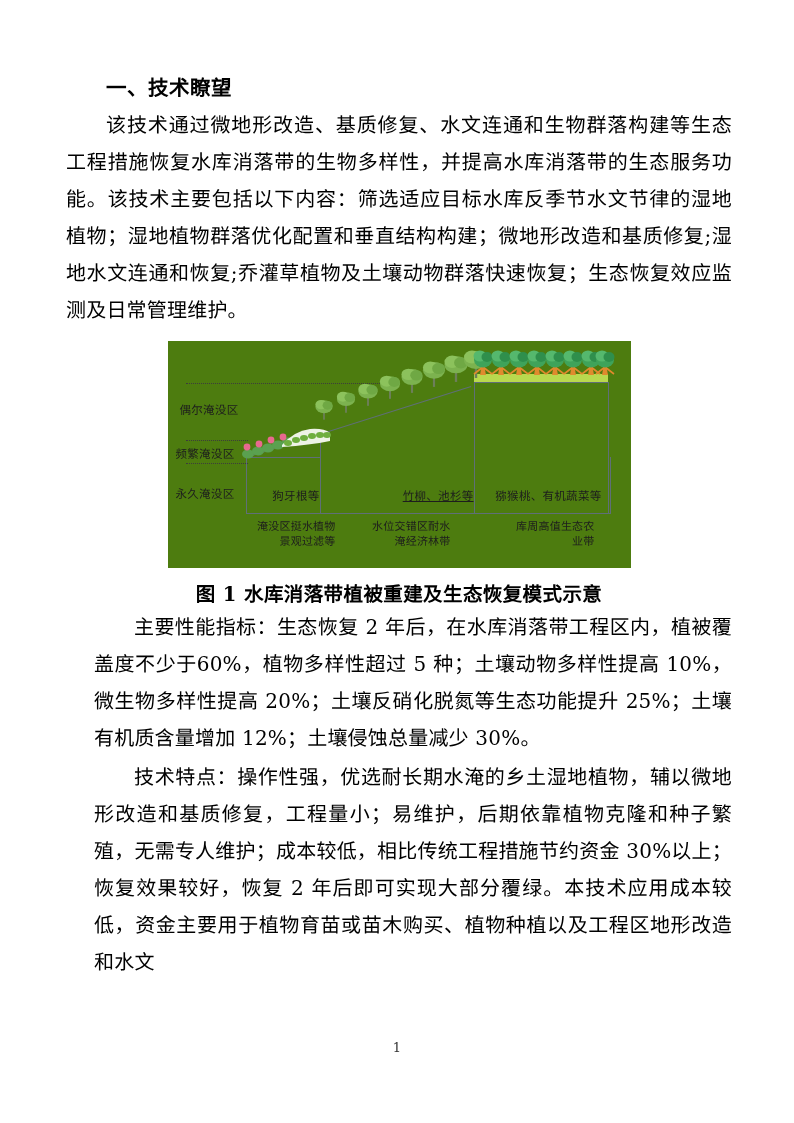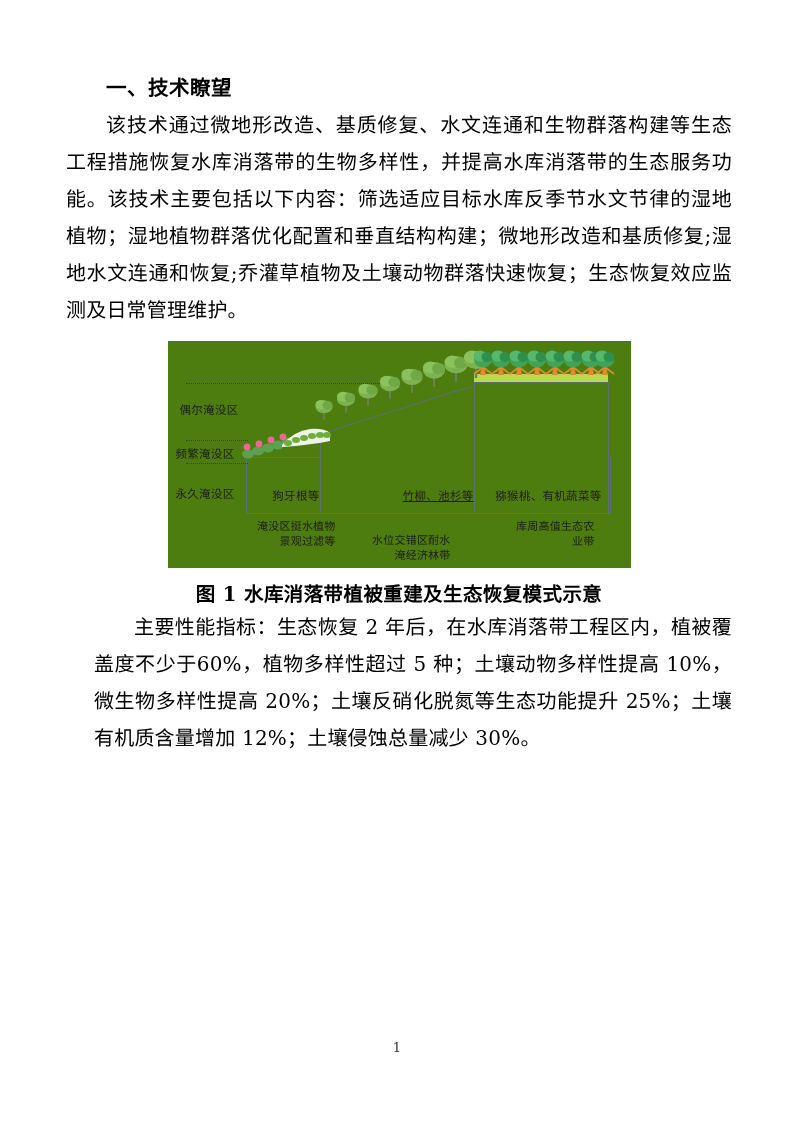--- a/index.html
+++ b/index.html
@@ -324,32 +324,33 @@
         </svg>
 
         <span class="band-label" style="left:78px; top:146px; width:74px;">狗牙根等</span>
         <span class="band-label" style="left:152px; top:146px; width:154px;text-decoration:underline;">竹柳、池杉等</span>
         <span class="band-label" style="left:300px; top:146px; width:134px;">猕猴桃、有机蔬菜等</span>
 
         <div class="under-label" style="left:62px; top:178px; width:106px;">
           <div>淹没区挺水植物</div>
           <div>景观过滤等</div>
         </div>
-        <div class="under-label" style="left:175px; top:178px; width:108px;margin-top:14px;">
+        <div class="under-label" style="left:175px; top:178px; width:108px;">
           <div>水位交错区耐水</div>
           <div>淹经济林带</div>
         </div>
         <div class="under-label" style="left:319px; top:178px; width:108px;">
           <div>库周高值生态农</div>
           <div>业带</div>
         </div>
 
       </div>
     </div>
 
     <p class="fig-caption">图 1  水库消落带植被重建及生态恢复模式示意</p>
 
     <p class="para tight">主要性能指标：生态恢复 2 年后，在水库消落带工程区内，植被覆盖度不少于60%，植物多样性超过 5 种；土壤动物多样性提高 10%，微生物多样性提高 20%；土壤反硝化脱氮等生态功能提升 25%；土壤有机质含量增加 12%；土壤侵蚀总量减少 30%。</p>
+    <p class="para tight">技术特点：操作性强，优选耐长期水淹的乡土湿地植物，辅以微地形改造和基质修复，工程量小；易维护，后期依靠植物克隆和种子繁殖，无需专人维护；成本较低，相比传统工程措施节约资金 30%以上；恢复效果较好，恢复 2 年后即可实现大部分覆绿。本技术应用成本较低，资金主要用于植物育苗或苗木购买、植物种植以及工程区地形改造和水文</p>
 
   </div>
 
   <div class="page-number">1</div>
 </div>
 
 </body></html>

